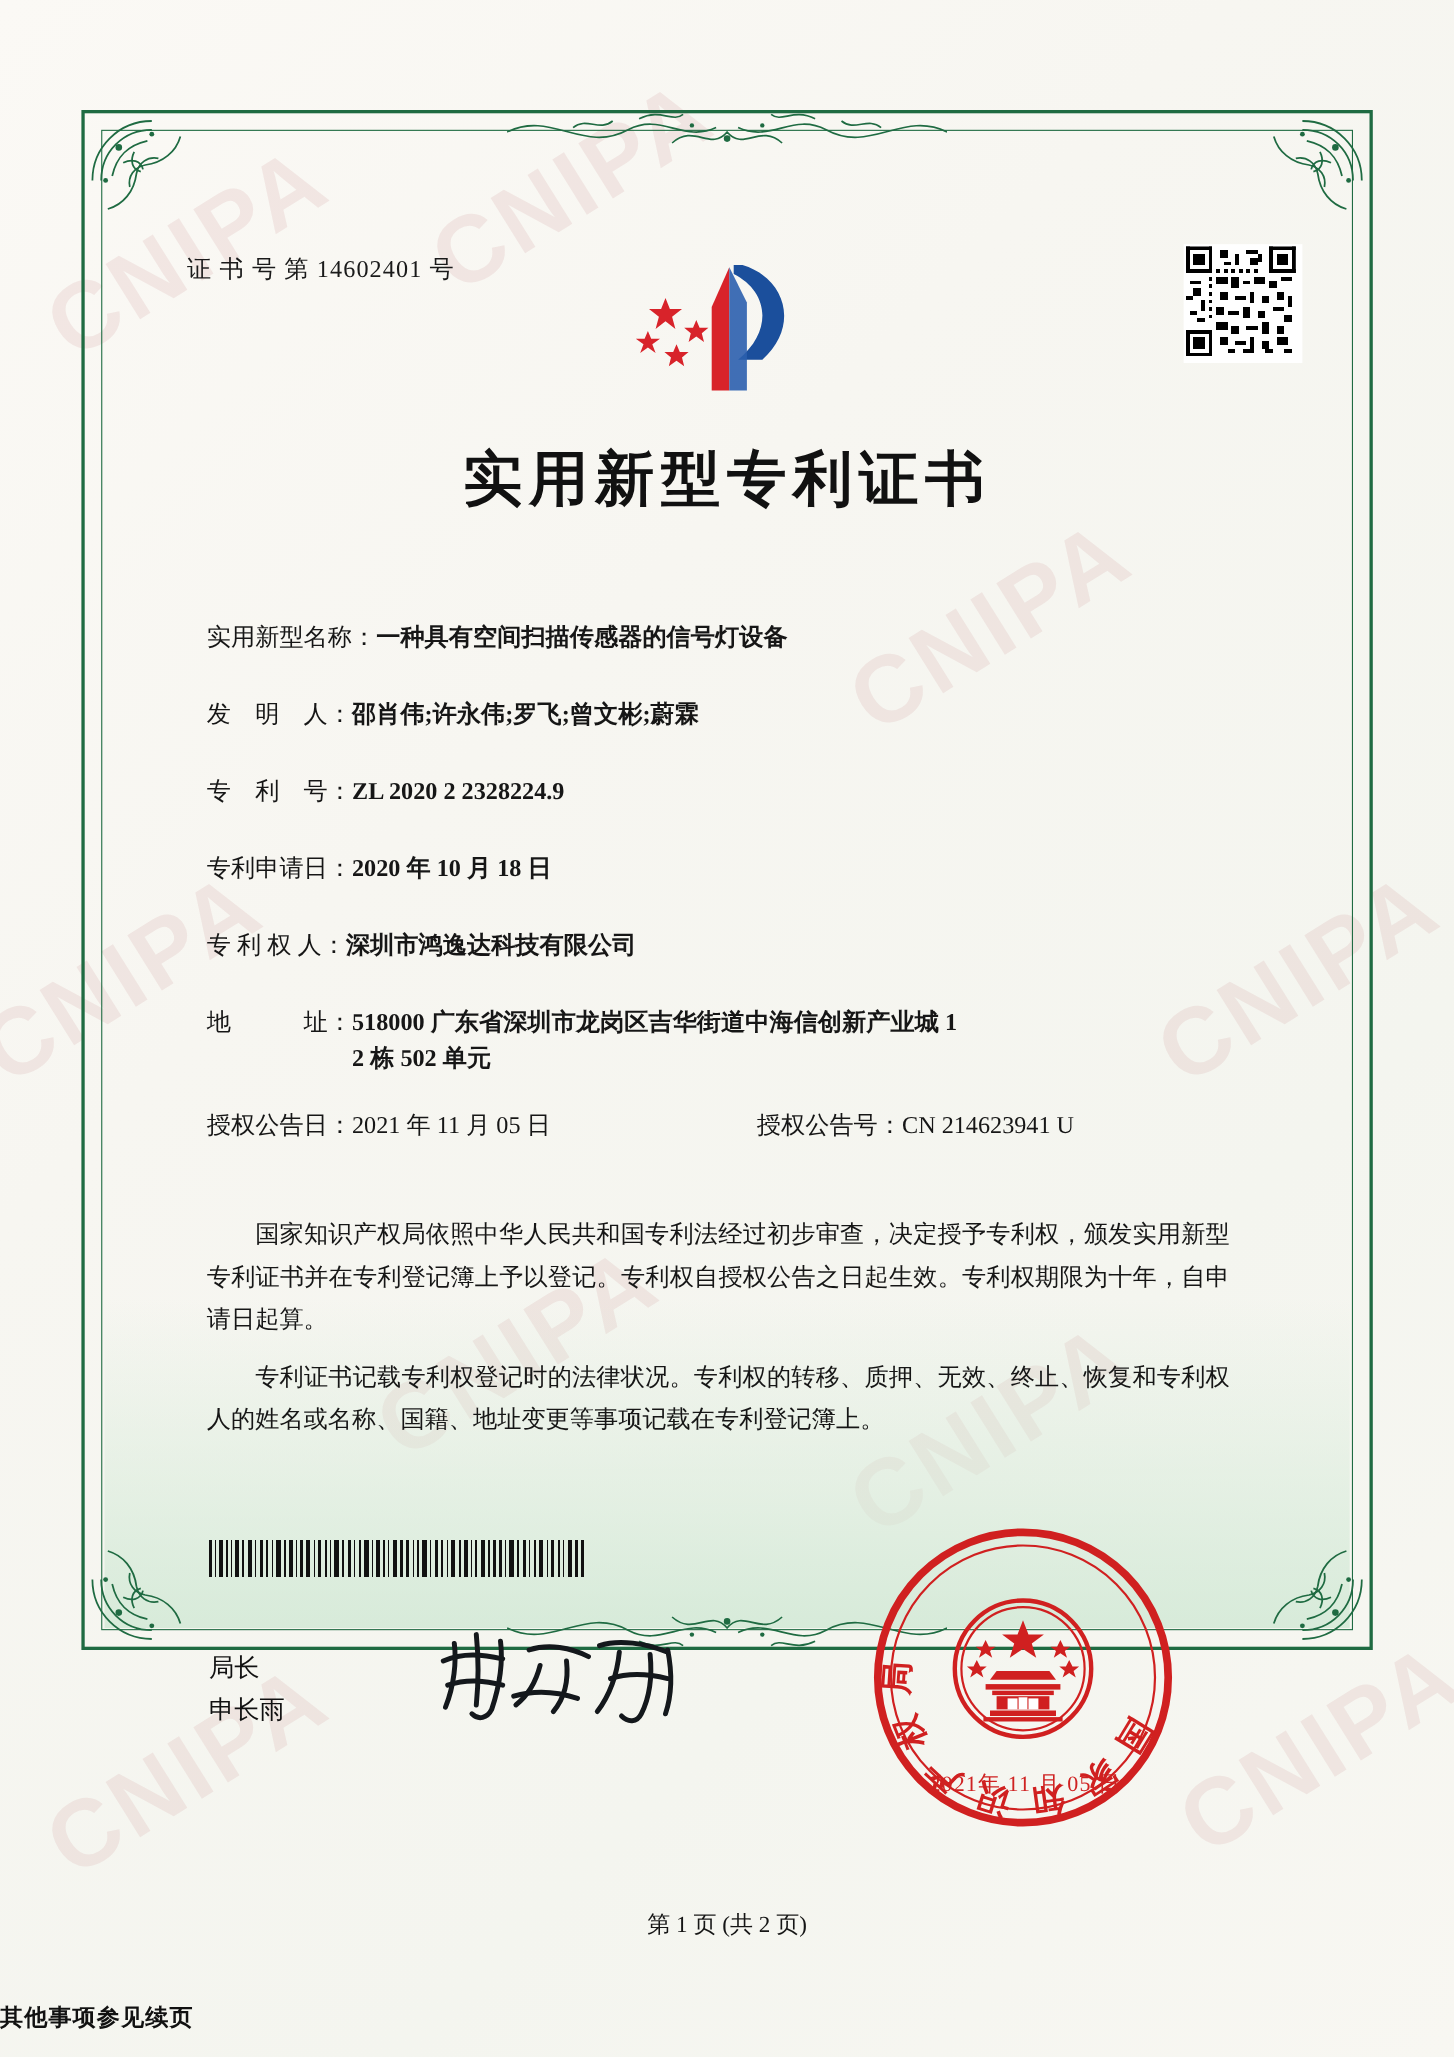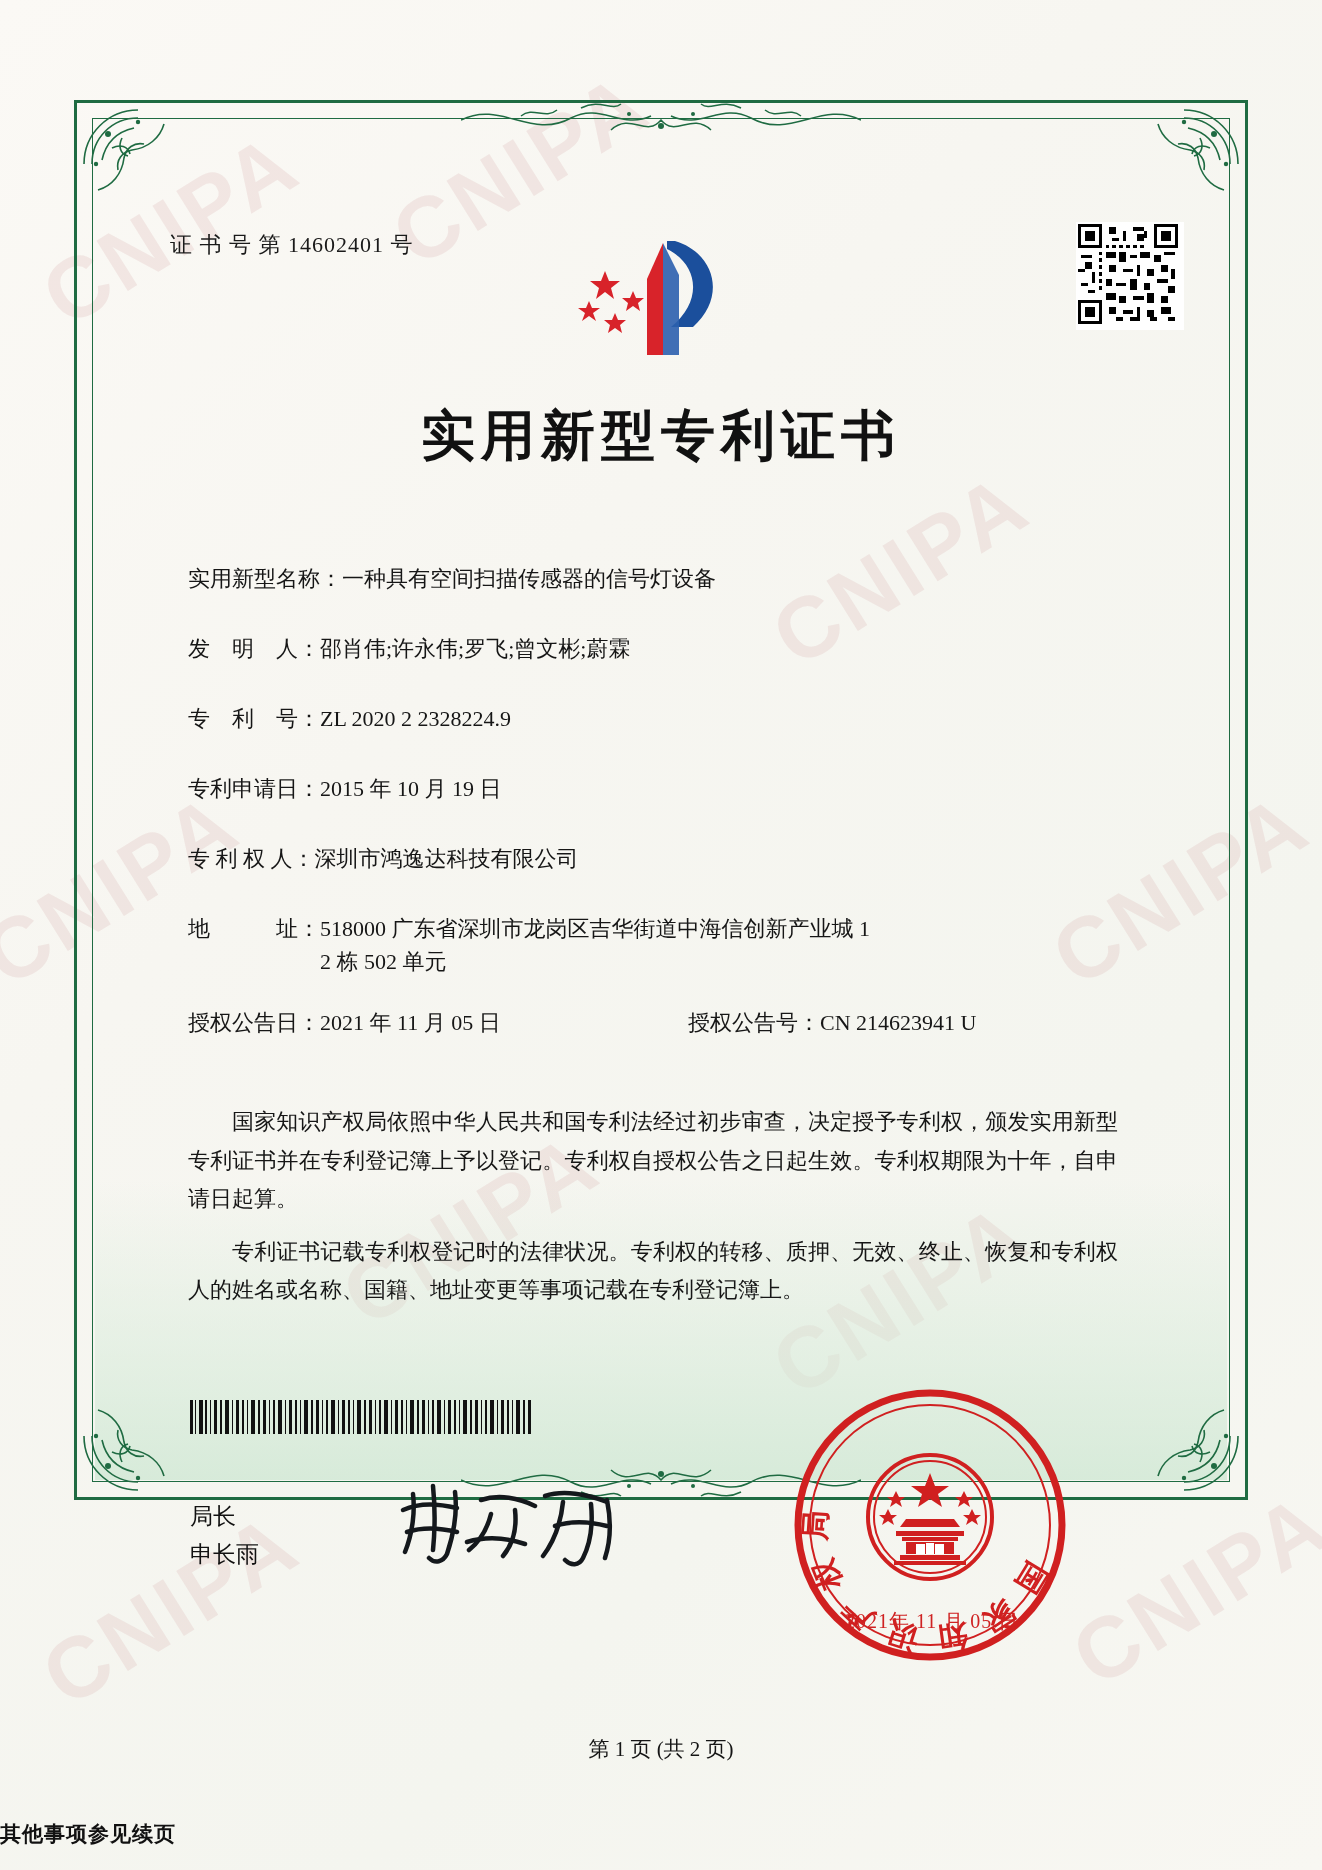--- a/index.html
+++ b/index.html
@@ -152,20 +152,21 @@
     display: flex;
     margin-bottom: 37px;
     align-items: flex-start;
   }
   .row .lab {
     white-space: pre;
     flex: 0 0 auto;
   }
   .row .val {
     flex: 1 1 auto;
+    font-weight: bold;
   }
   .row .val .cont {
     display: block;
     padding-left: 0;
   }
   .row.pub {
     margin-bottom: 0;
   }
   .pub-left { flex: 0 0 500px; display:flex;align-items:center; }
   .pub-right { display:flex; }
@@ -494,21 +495,21 @@
     <div class="row">
       <span class="lab">发　明　人：</span>
       <span class="val">邵肖伟;许永伟;罗飞;曾文彬;蔚霖</span>
     </div>
     <div class="row">
       <span class="lab">专　利　号：</span>
       <span class="val">ZL 2020 2 2328224.9</span>
     </div>
     <div class="row">
       <span class="lab">专利申请日：</span>
-      <span class="val">2015 年 10 月 19 日</span>
+      <span class="val">2020 年 10 月 18 日</span>
     </div>
     <div class="row">
       <span class="lab">专 利 权 人：</span>
       <span class="val">深圳市鸿逸达科技有限公司</span>
     </div>
     <div class="row" style="margin-bottom:28px;">
       <span class="lab">地　　　址：</span>
       <span class="val">
         <span>518000 广东省深圳市龙岗区吉华街道中海信创新产业城 1</span>
         <span class="cont">2 栋 502 单元</span>

